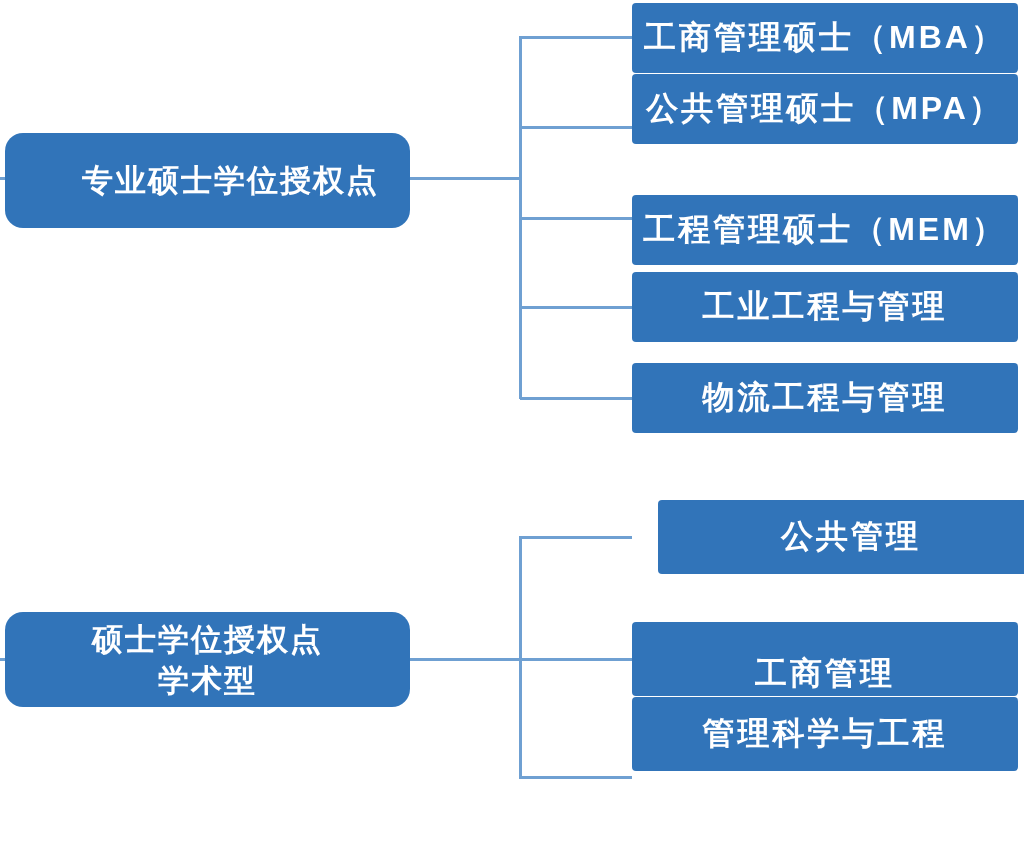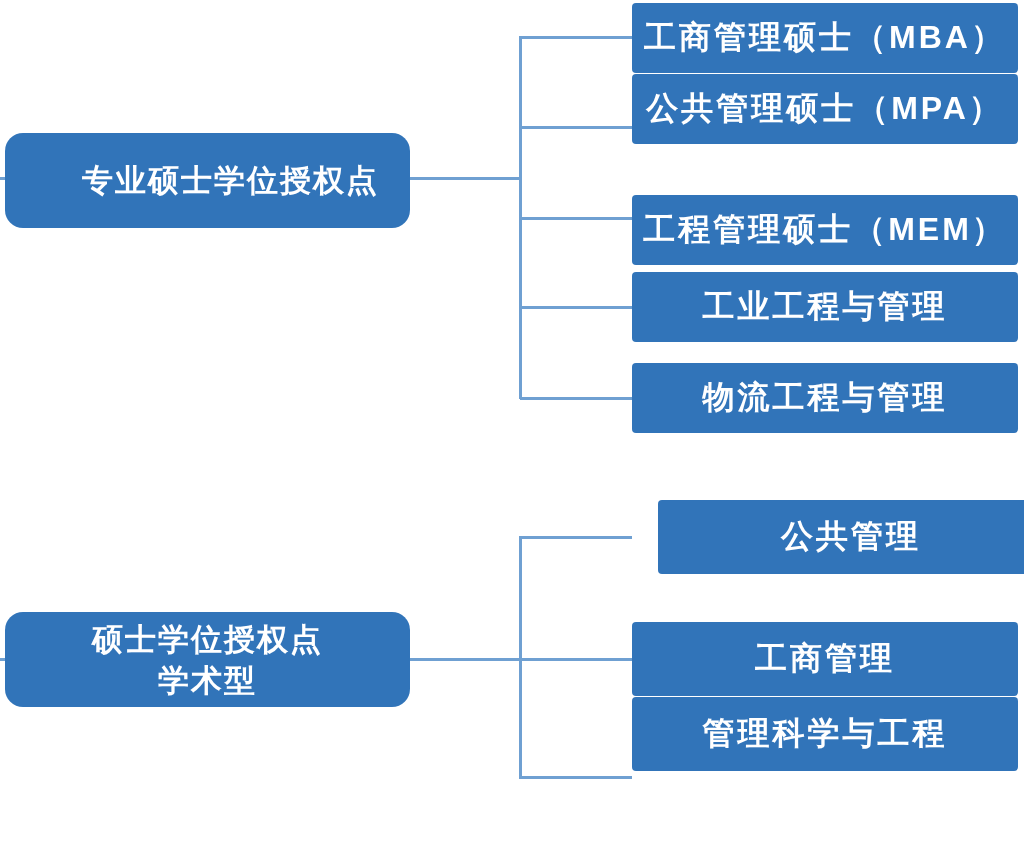--- a/index.html
+++ b/index.html
@@ -92,20 +92,20 @@
   <div class="line h-line" style="left:520px;top:776px;width:112px;"></div>
 
   <div class="node parent-node" style="top:612px;text-align:right;">
     <div>硕士学位授权点</div>
     <div>学术型</div>
   </div>
 
   <div class="node child-node bottom" style="top:500px;margin-left:26px;">
     <div>公共管理</div>
   </div>
-  <div class="node child-node bottom" style="top:622px;">
+  <div class="node child-node bottom" style="top:622px;justify-content:flex-end;">
     <div>工商管理</div>
   </div>
   <div class="node child-node bottom" style="top:697px;">
     <div>管理科学与工程</div>
   </div>
 
 </div>
 
 </body></html>

